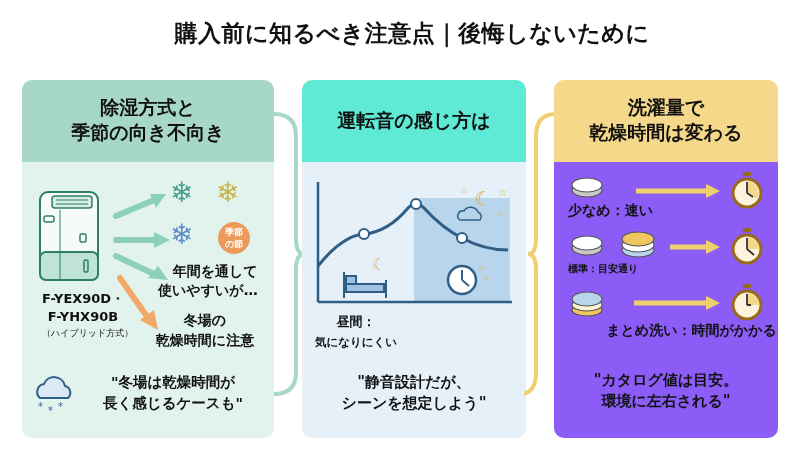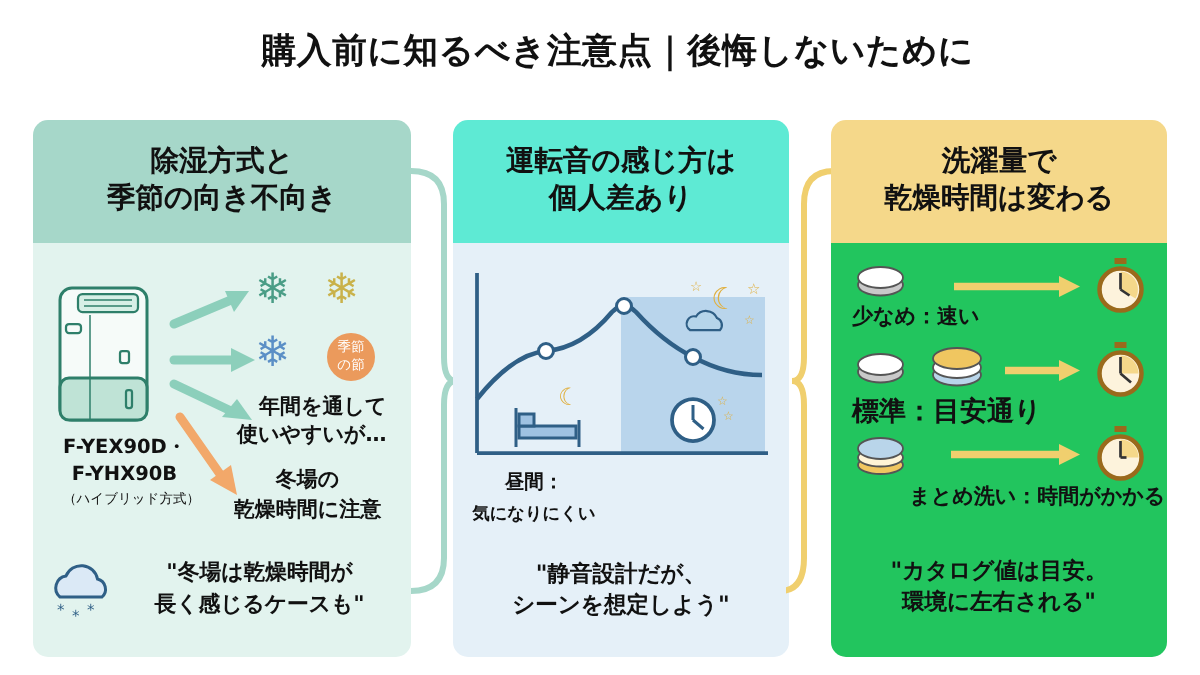--- a/index.html
+++ b/index.html
@@ -19,21 +19,21 @@
   #p1 { left: 22px; width: 252px; }
   #p1 .panel-head { background: #a6d7c9; }
   #p1 .panel-body { background: #e2f3ee; }
 
   #p2 { left: 302px; width: 224px; }
   #p2 .panel-head { background: #5eead4; }
   #p2 .panel-body { background: #e5f0f8; }
 
   #p3 { left: 554px; width: 224px; }
   #p3 .panel-head { background: #f5d88a; }
-  #p3 .panel-body { background: #22c55e; }
+  #p3 .panel-body { background: #8b5cf6; }
 
   .abs { position: absolute; }
   .txt { font-weight: bold; color: #111; text-align: center; white-space: nowrap; }
 
   .bracket { position: absolute; top: 110px; }
 </style>
 </head>
 <body>
 
 <div class="page-title">購入前に知るべき注意点｜後悔しないために</div>
@@ -70,21 +70,21 @@
       <polygon points="56,90 36,88 46,76" fill="#8ccfbb"></polygon>
     </svg>
     <svg class="abs" style="left:92px;top:112px" width="50" height="60" viewBox="0 0 50 60">
       <line x1="6" y1="4" x2="34" y2="44" stroke="#f2a86a" stroke-width="6" stroke-linecap="round"></line>
       <polygon points="44,56 26,46 40,36" fill="#f2a86a"></polygon>
     </svg>
 
     <div class="abs" style="left:148px;top:14px;font-size:28px;color:#4a9d86">❄</div>
     <div class="abs" style="left:194px;top:14px;font-size:28px;color:#c9b24a">❄</div>
     <div class="abs" style="left:148px;top:56px;font-size:28px;color:#5b8fc6">❄</div>
-    <div class="abs" style="left:196px;top:60px;width:32px;height:32px;border-radius:50%;background:#eb9a5c;color:#fff;font-size:9px;line-height:12px;text-align:center;padding-top:4px;font-weight:normal">
+    <div class="abs" style="left:196px;top:60px;width:32px;height:32px;border-radius:50%;background:#eb9a5c;color:#fff;font-size:9px;line-height:12px;text-align:center;padding-top:4px;font-weight:bold">
       <div>季節</div>
       <div>の節</div>
     </div>
     <div class="abs txt" style="left:136px;top:100px;font-size:14px;line-height:19px;text-align:right">
       <div>年間を通して</div>
       <div>使いやすいが…</div>
     </div>
     <div class="abs txt" style="left:20px;top:128px;width:82px;font-size:13px;line-height:18px">
       <div>F-YEX90D・</div>
       <div>F-YHX90B</div>
@@ -109,21 +109,20 @@
 </div>
 
 <svg class="bracket" style="left:270px" width="36" height="290" viewBox="0 0 36 290">
   <path d="M4 4 Q26 4 26 26 L26 128 Q26 144 34 144 Q26 144 26 160 L26 262 Q26 284 4 284" fill="none" stroke="#a6d7c9" stroke-width="4"></path>
 </svg>
 
 <div class="panel" id="p2">
   <div class="panel-head">
     <div>
       <div>運転音の感じ方は</div>
-      <div>個人差あり</div>
     </div>
   </div>
   <div class="panel-body">
     <svg class="abs" style="left:10px;top:14px" width="204" height="130" viewBox="0 0 204 130">
       <rect x="102" y="22" width="96" height="104" fill="#b9d5ec"></rect>
       <path d="M6 90 Q30 60 52 58 Q76 56 96 32 Q102 24 110 30 Q130 48 150 60 Q170 72 196 74 L196 126 L102 126 L102 22" fill="none"></path>
       <path d="M6 90 Q30 60 52 58 Q76 56 96 32 Q104 24 112 32 Q130 52 150 62 Q172 74 196 74" fill="none" stroke="#2f5f86" stroke-width="3"></path>
       <line x1="6" y1="6" x2="6" y2="126" stroke="#2f5f86" stroke-width="2.5"></line>
       <line x1="6" y1="126" x2="200" y2="126" stroke="#2f5f86" stroke-width="2.5"></line>
       <circle cx="52" cy="58" r="5" fill="#fff" stroke="#2f5f86" stroke-width="2"></circle>
@@ -208,21 +207,21 @@
     </svg>
     <div class="abs" style="left:176px;top:66px">
       <svg width="34" height="38" viewBox="0 0 34 38">
           <rect x="13" y="0" width="8" height="4" fill="#9a6a1c"></rect>
           <circle cx="17" cy="21" r="14" fill="#fdf3dc" stroke="#9a6a1c" stroke-width="3"></circle>
           <path d="M17 21 L17 9 A12 12 0 0 1 29 21 Z" fill="#f5d88a"></path>
           <line x1="17" y1="21" x2="17" y2="10" stroke="#333" stroke-width="1.8"></line>
           <line x1="17" y1="21" x2="24" y2="27" stroke="#333" stroke-width="1.8"></line>
         </svg>
     </div>
-    <div class="abs txt" style="left:14px;top:100px;font-size:18px">標準：目安通り</div>
+    <div class="abs txt" style="left:14px;top:100px;font-size:10px">標準：目安通り</div>
 
     <svg class="abs" style="left:16px;top:126px" width="34" height="30" viewBox="0 0 34 30">
       <ellipse cx="17" cy="22" rx="15" ry="6" fill="#f0c660" stroke="#555" stroke-width="1.2"></ellipse>
       <ellipse cx="17" cy="17" rx="15" ry="6" fill="#fff4d6" stroke="#555" stroke-width="1.2"></ellipse>
       <ellipse cx="17" cy="11" rx="15" ry="7" fill="#b9d5ea" stroke="#555" stroke-width="1.2"></ellipse>
     </svg>
     <svg class="abs" style="left:80px;top:134px" width="86" height="14" viewBox="0 0 86 14">
       <line x1="0" y1="7" x2="72" y2="7" stroke="#f0cf6e" stroke-width="5"></line>
       <polygon points="86,7 72,0 72,14" fill="#f0cf6e"></polygon>
     </svg>

